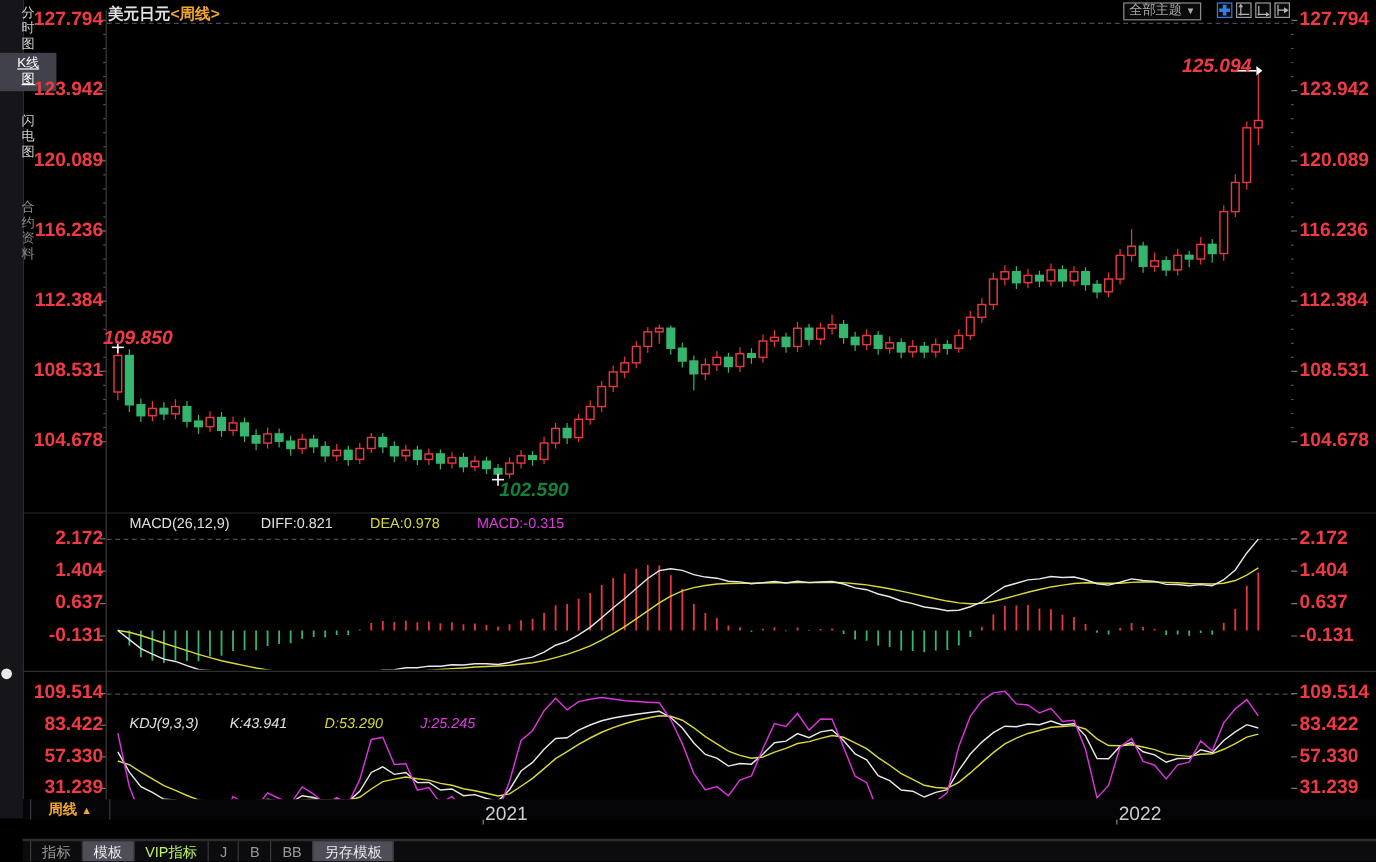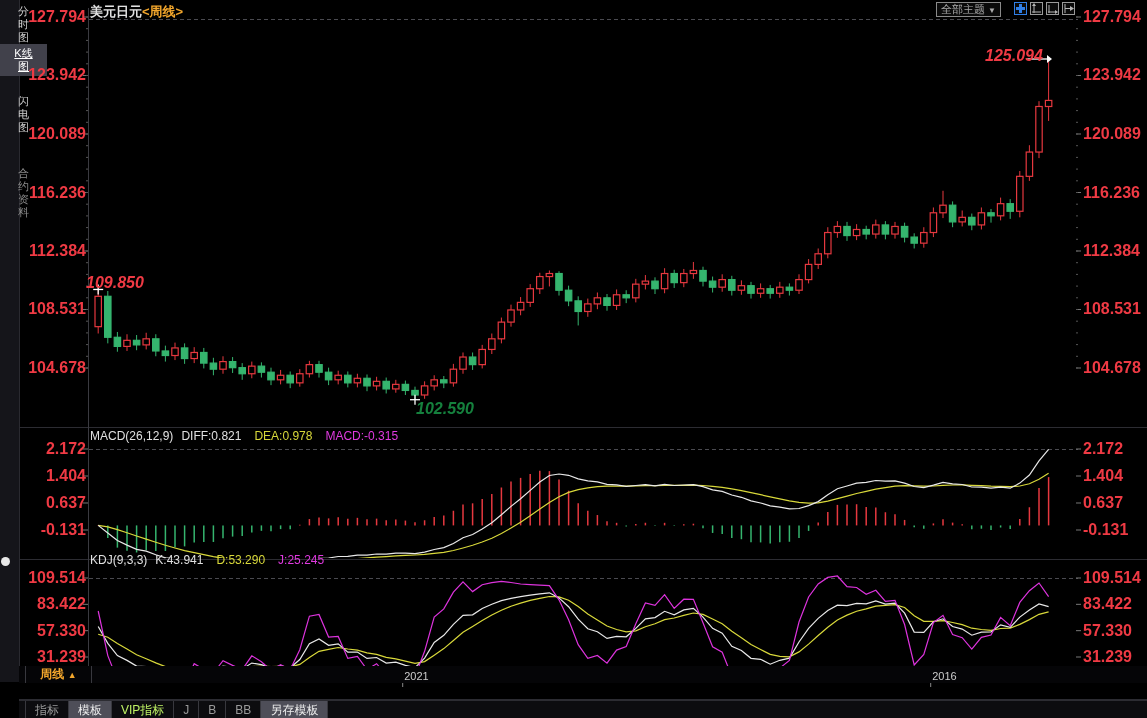--- a/index.html
+++ b/index.html
@@ -23,36 +23,36 @@
   .tool-icon svg{display:block;}
   .tool-icon.blue{border-color:#2f7fe8;}
 
   
   .axis-label{position:absolute;font-size:16px;font-weight:700;color:#ef3a44;line-height:14px;height:14px;}
   .axis-label.left{left:20px;width:66px;text-align:right;}
   .axis-label.right{left:1083px;width:64px;text-align:left;}
 
   
   .panel-header{position:absolute;left:90px;font-size:12px;color:#e0e0e0;white-space:nowrap;}
-  .panel-header span{margin-right:13px;}
+  .panel-header span{margin-right:13px;margin-left:18px;}
   .hd-yellow{color:#d8d83a;}
   .hd-magenta{color:#e03ae0;}
 
   
   .anno{position:absolute;font-size:16px;font-weight:700;line-height:13px;white-space:nowrap;font-style:italic;}
   .anno.red{color:#ef3a44;}
   .anno.green{color:#15803d;}
 
   svg.chart{position:absolute;left:0;top:0;}
 
   
   .timebar{position:absolute;left:19px;top:666px;width:1128px;height:17px;background:#050507;}
   .period-cell{position:absolute;left:6px;top:0;width:65px;height:17px;line-height:16px;text-align:center;color:#f2a62c;font-size:12px;font-weight:700;border-left:1px solid #38383e;border-right:1px solid #38383e;cursor:pointer;}
   .period-cell .arr{font-size:9px;}
-  .year-label{position:absolute;top:4px;font-size:11px;color:#cccccc;text-align:right;}
+  .year-label{position:absolute;top:4px;font-size:16px;color:#cccccc;text-align:right;}
 
   
   .tabbar{position:absolute;left:19px;top:700px;width:1128px;height:18px;background:#0c0c0f;display:flex;align-items:stretch;padding-left:6px;box-sizing:border-box;border-top:1px solid #2c2c32;}
   .tab{font-size:12px;line-height:18px;padding:0 9px;color:#9a9a9a;border-right:1px solid #38383e;cursor:pointer;white-space:nowrap;}
   .tab:first-child{border-left:1px solid #38383e;}
   .tab.selected{background:#4e4e58;color:#ececec;}
   .tab.vip{color:#bef264;}
 
   .panel-dot{position:absolute;left:1px;top:557px;width:9px;height:9px;border-radius:50%;background:#e8e8e8;}
 </style>
@@ -532,33 +532,33 @@
     </svg>
 
   <div class="anno red" style="left:86px;top:276px;">109.850</div>
   <div class="anno green" style="left:416px;top:402px;">102.590</div>
   <div class="anno red" style="left:985px;top:49px;width:55px;text-align:right;">125.094</div>
 
   <div class="panel-header" style="top:429px;">
     <span style="margin-right:8px;">MACD(26,12,9)</span><span>DIFF:0.821</span><span class="hd-yellow">DEA:0.978</span><span class="hd-magenta">MACD:-0.315</span>
   </div>
 
-  <div class="panel-header" style="top:553px;">
+  <div class="panel-header" style="top:596px;font-style:italic;">
     <span style="margin-right:8px;">KDJ(9,3,3)</span><span>K:43.941</span><span class="hd-yellow">D:53.290</span><span class="hd-magenta">J:25.245</span>
   </div>
 
   <div class="panel-dot"></div>
 
   <div class="timebar" id="timebar">
     <div class="period-cell">
       <span>周线</span>
       <span class="arr">▲</span>
     </div>
   <div class="year-label" style="left: 385.2px;">2021</div>
-      <div class="year-label" style="left: 913.2px;">2016</div>
+      <div class="year-label" style="left: 913.2px;">2022</div>
     </div>
 
   <div class="tabbar" id="tabbar">
       <div class="tab">指标</div>
       <div class="tab selected">模板</div>
       <div class="tab vip">VIP指标</div>
       <div class="tab">J</div>
       <div class="tab">B</div>
       <div class="tab">BB</div>
       <div class="tab selected">另存模板</div>

